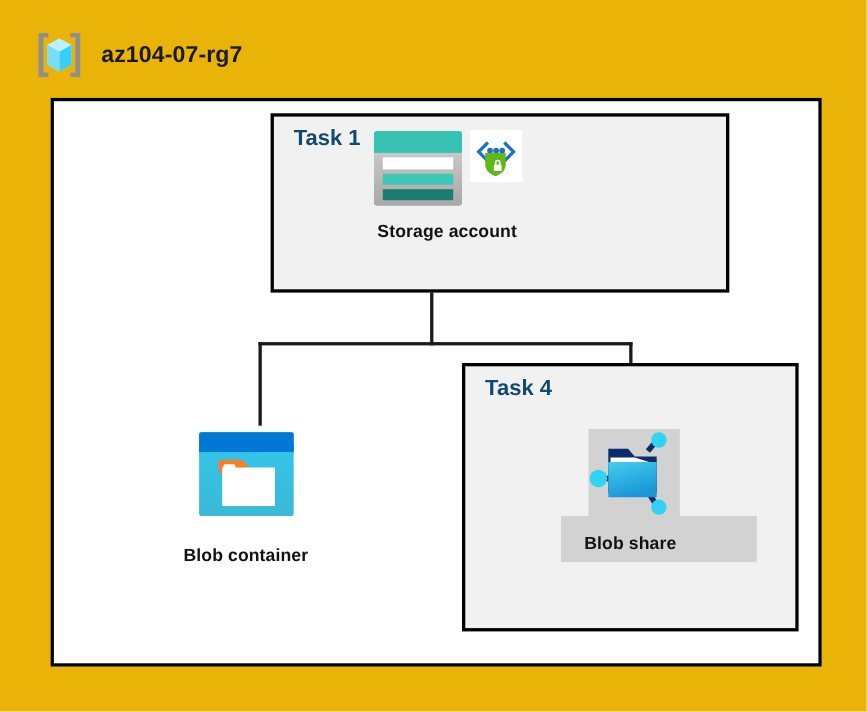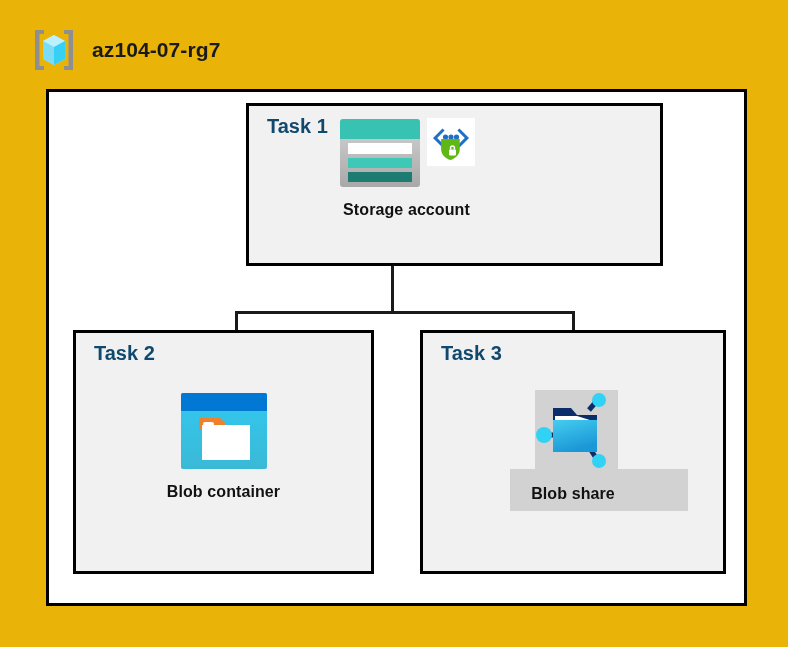--- a/index.html
+++ b/index.html
@@ -91,21 +91,21 @@
   .node-caption {
     margin-top: 9px;
     font-size: 16px;
     font-weight: bold;
     color: #111111;
     white-space: nowrap;
     letter-spacing: 0.1px;
   }
 
   #node-storage  { left: 198px; top: 118px; width: 417px; }
-  #node-blob     { left: 73px;  top: 392px; width: 301px; }
+  #node-blob     { left: 73px;  top: 392px; width: 301px; gap: 13px; }
   #node-fileshare{ left: 420px; top: 390px; width: 306px; }
 
   
   .plate-icon {
     position: absolute;
     left: 535px;
     top: 390px;
     width: 83px;
     height: 85px;
     background: #d2d2d2;
@@ -198,23 +198,20 @@
           <path d="M28.5 22.5 L38 22.5 L38 33 C38 39 33.2 42.5 28.5 44 C23.8 42.5 19 39 19 33 L19 22.5 Z" transform="translate(-4.5,-1) scale(0.98)" fill="#5fb816"></path>
 
           <rect x="22" y="31.5" width="7" height="6" rx="1" fill="#ffffff"></rect>
           <path d="M23.6 31.5 L23.6 29.8 A1.9 1.9 0 0 1 27.4 29.8 L27.4 31.5" fill="none" stroke="#ffffff" stroke-width="1.5"></path>
         </svg>
       </span>
     </div>
     <span class="node-caption">Storage account</span>
   </div>
 
-  <div class="task-box" id="task-2">
-    <span class="task-label">Task 2</span>
-  </div>
 
   <div class="node" id="node-blob">
     <div class="node-icons">
       <span>
         <svg width="88" height="78" viewBox="0 0 88 78" xmlns="http://www.w3.org/2000/svg">
           <defs>
             <linearGradient id="blob-body" x1="0" y1="0" x2="0" y2="1">
               <stop offset="0" stop-color="#32c8f0"></stop>
               <stop offset="1" stop-color="#3ab9d6"></stop>
             </linearGradient>
@@ -227,21 +224,21 @@
           <rect x="23" y="30" width="11" height="4" rx="2" fill="#ffffff"></rect>
 
           <rect x="22" y="33" width="48" height="35" fill="#ffffff"></rect>
         </svg>
       </span>
     </div>
     <span class="node-caption">Blob container</span>
   </div>
 
   <div class="task-box" id="task-3">
-    <span class="task-label">Task 3</span>
+    <span class="task-label">Task 4</span>
   </div>
 
   <div class="plate-icon"></div>
   <div class="plate-caption"></div>
 
   <div class="node" id="node-fileshare">
     <div class="node-icons">
       <span>
         <svg width="80" height="82" viewBox="0 0 80 82" xmlns="http://www.w3.org/2000/svg">
           <defs>

